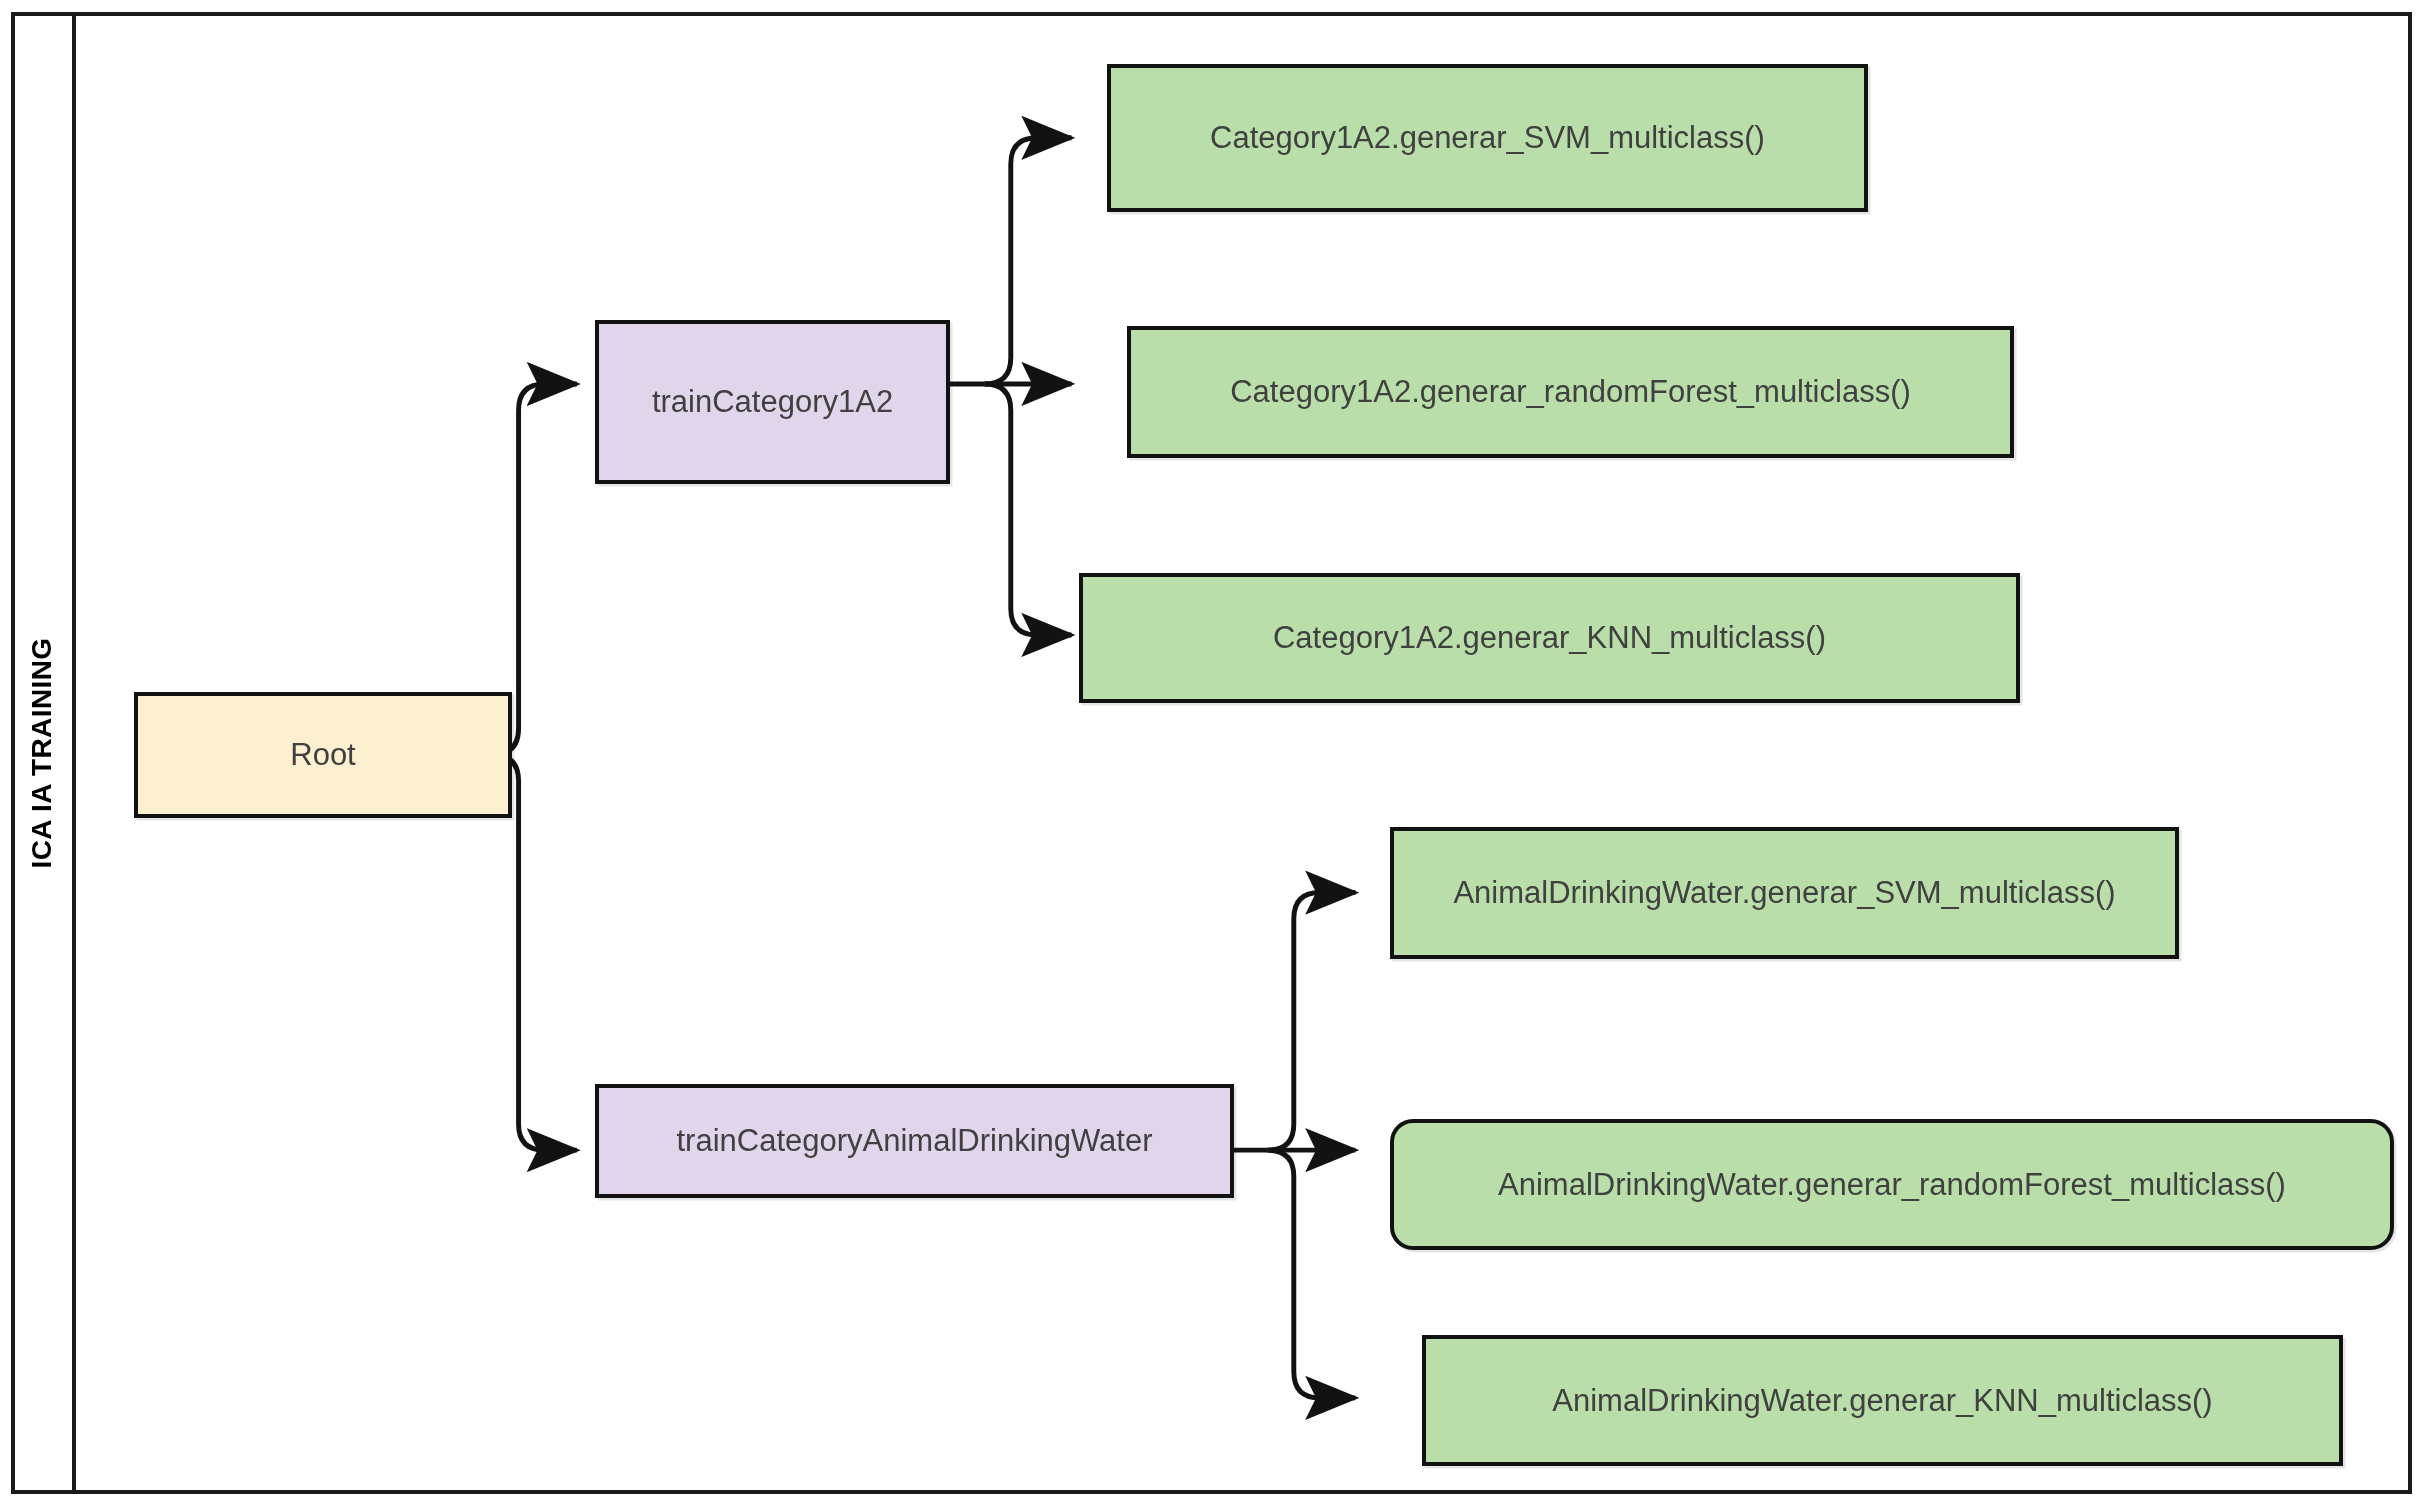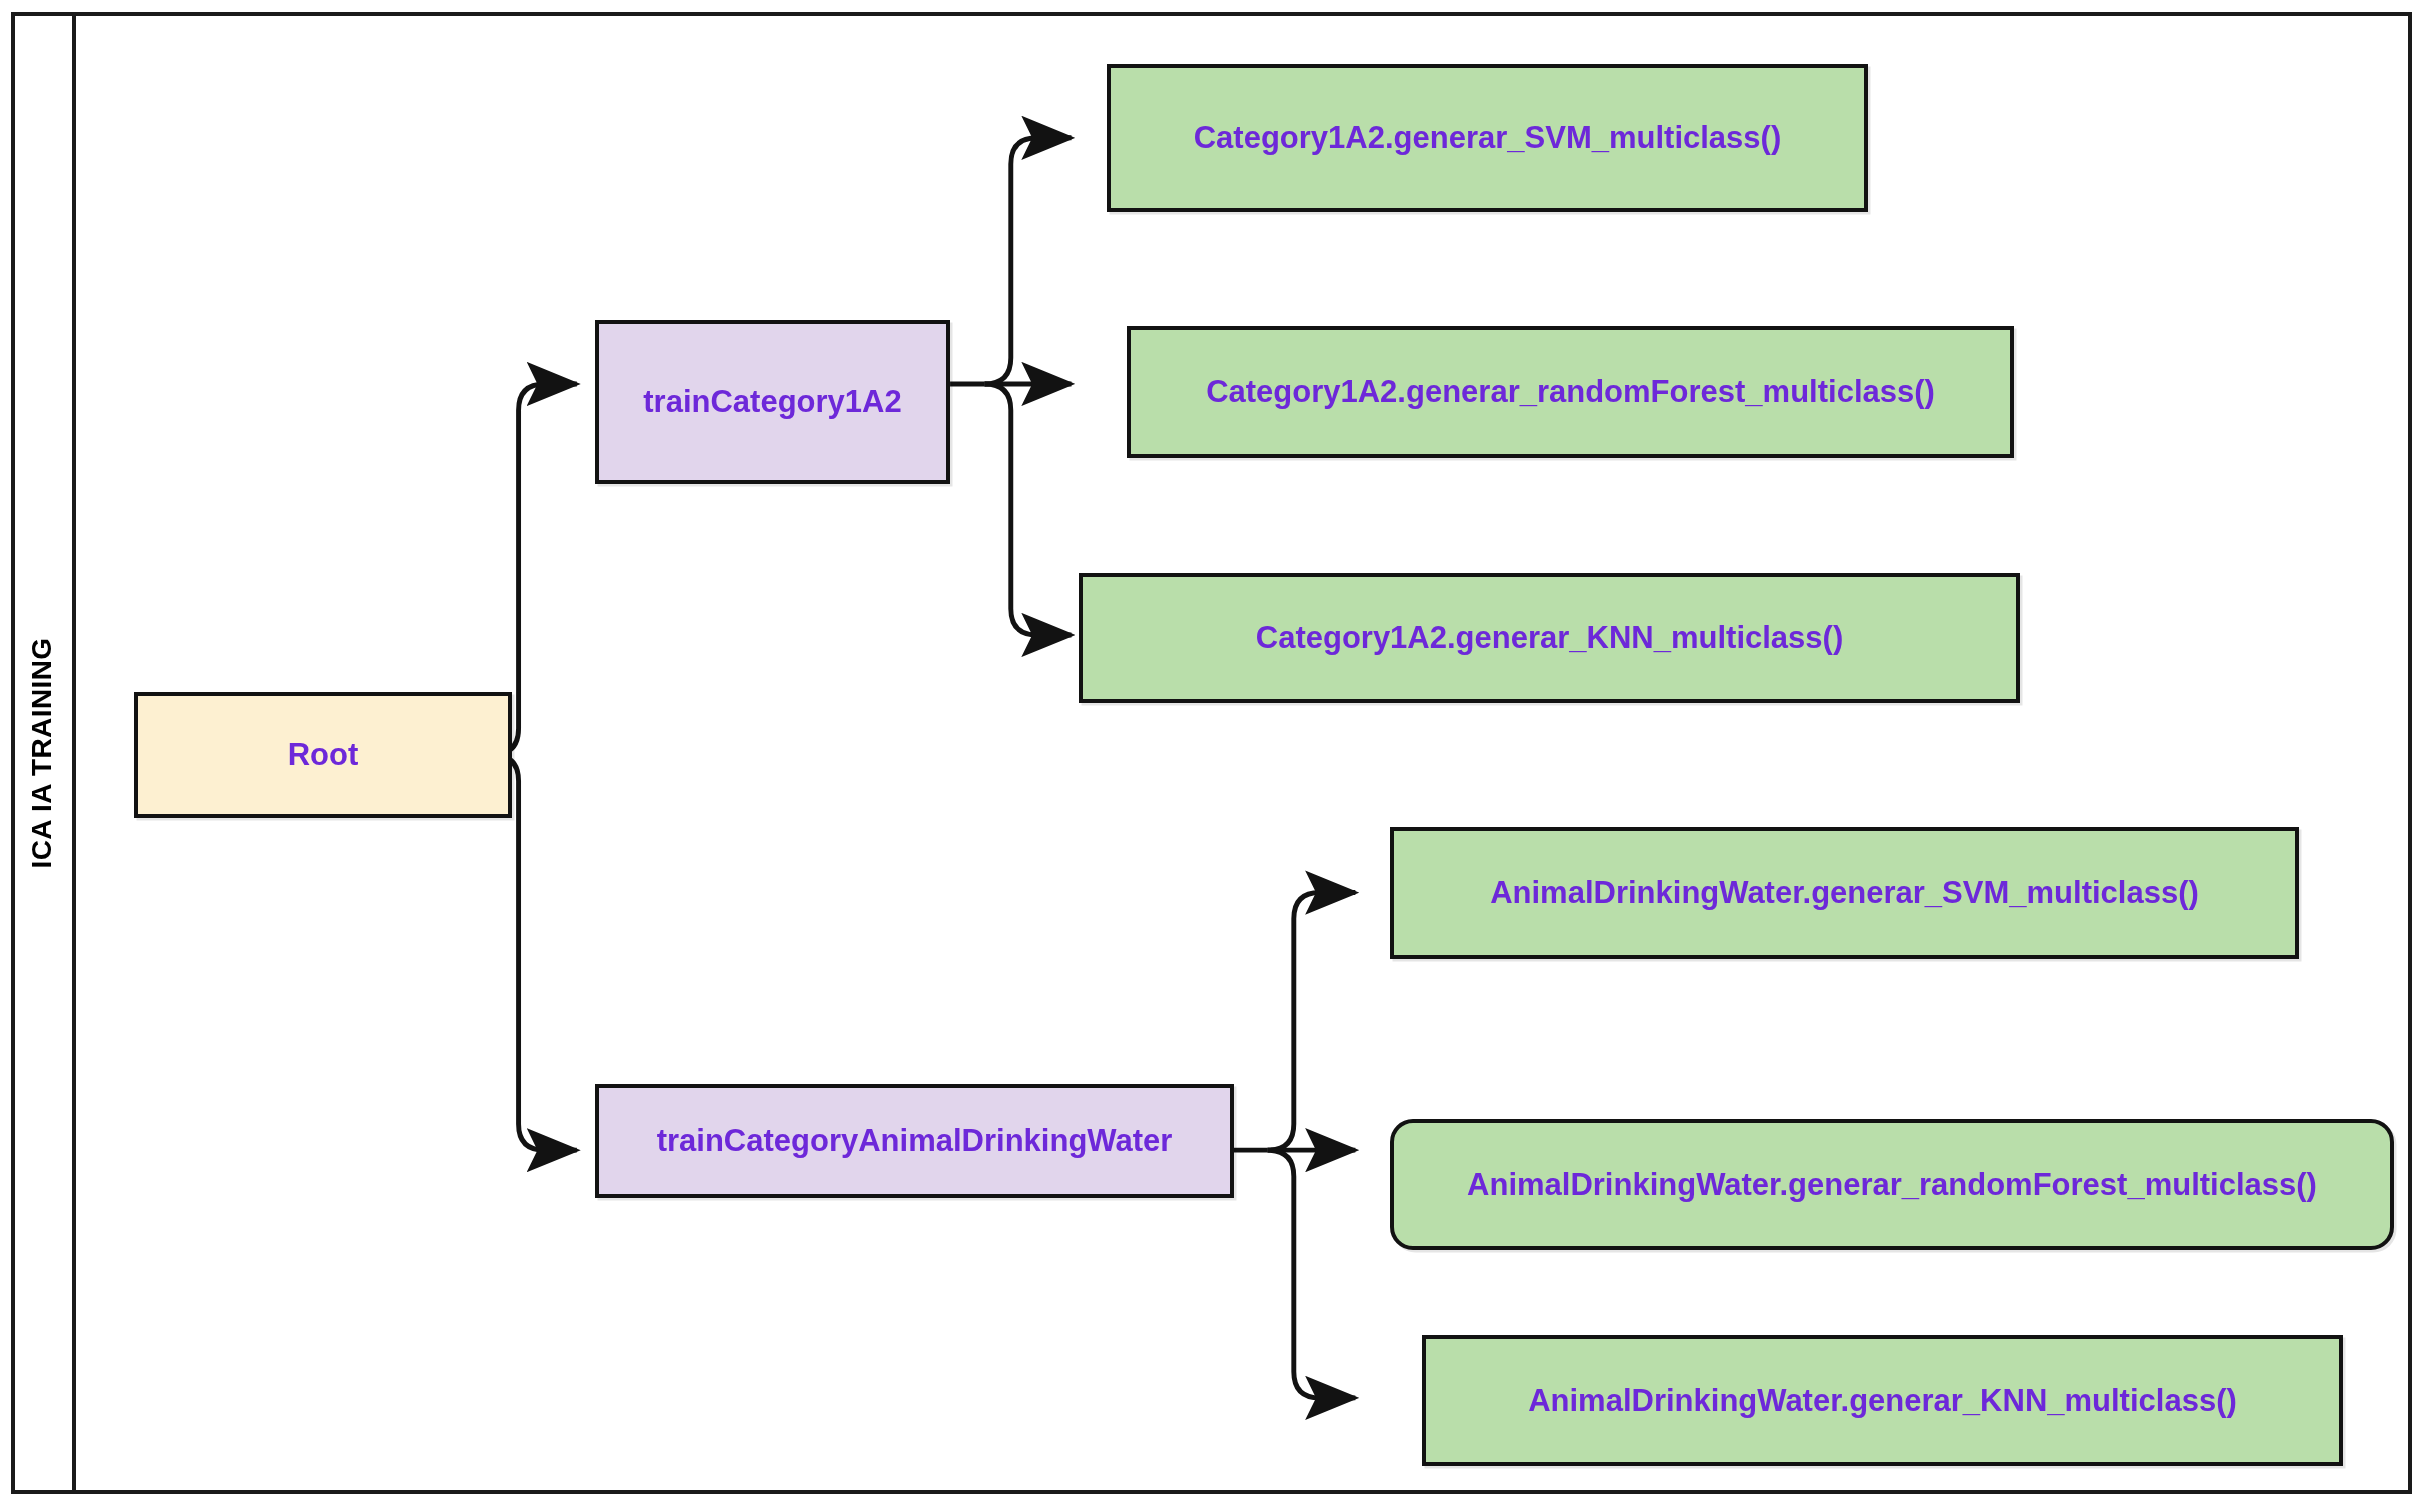--- a/index.html
+++ b/index.html
@@ -67,26 +67,25 @@
   }
   
   .node {
     position: absolute;
     box-sizing: border-box;
     border: 4.1px solid #121212;
     display: flex;
     align-items: center;
     justify-content: center;
     text-align: center;
-    color: #6d28d9;
+    color: #404040;
     font-size: 31px;
     line-height: 1.2;
     padding: 0 20px;
     box-shadow: 2.5px 2.5px 0 rgba(0,0,0,0.10);
-    font-weight: bold;
   }
   .node.root   { background: #fdf0d1; }
   .node.group  { background: #e1d5ec; }
   .node.leaf   { background: #b9deaa; }
 </style>
 </head>
 <body>
 
 <div id="canvas">
 
@@ -147,21 +146,21 @@
   </div>
 
   <div class="node leaf" style="left:1107px; top:326px; width:887px; height:132px;margin-left:20px;">
     <span>Category1A2.generar_randomForest_multiclass()</span>
   </div>
 
   <div class="node leaf" style="left:1079px; top:573px; width:941px; height:130px;">
     <span>Category1A2.generar_KNN_multiclass()</span>
   </div>
 
-  <div class="node leaf" style="left:1390px; top:827px; width:909px; height:132px;">
+  <div class="node leaf" style="left:1390px; top:827px; width:789px; height:132px;">
     <span>AnimalDrinkingWater.generar_SVM_multiclass()</span>
   </div>
 
   <div class="node leaf" style="left:1390px; top:1119px; width:1004px; height:131px;border-radius:23px;">
     <span>AnimalDrinkingWater.generar_randomForest_multiclass()</span>
   </div>
 
   <div class="node leaf" style="left:1390px; top:1335px; width:921px; height:131px;margin-left:32px;">
     <span>AnimalDrinkingWater.generar_KNN_multiclass()</span>
   </div>

